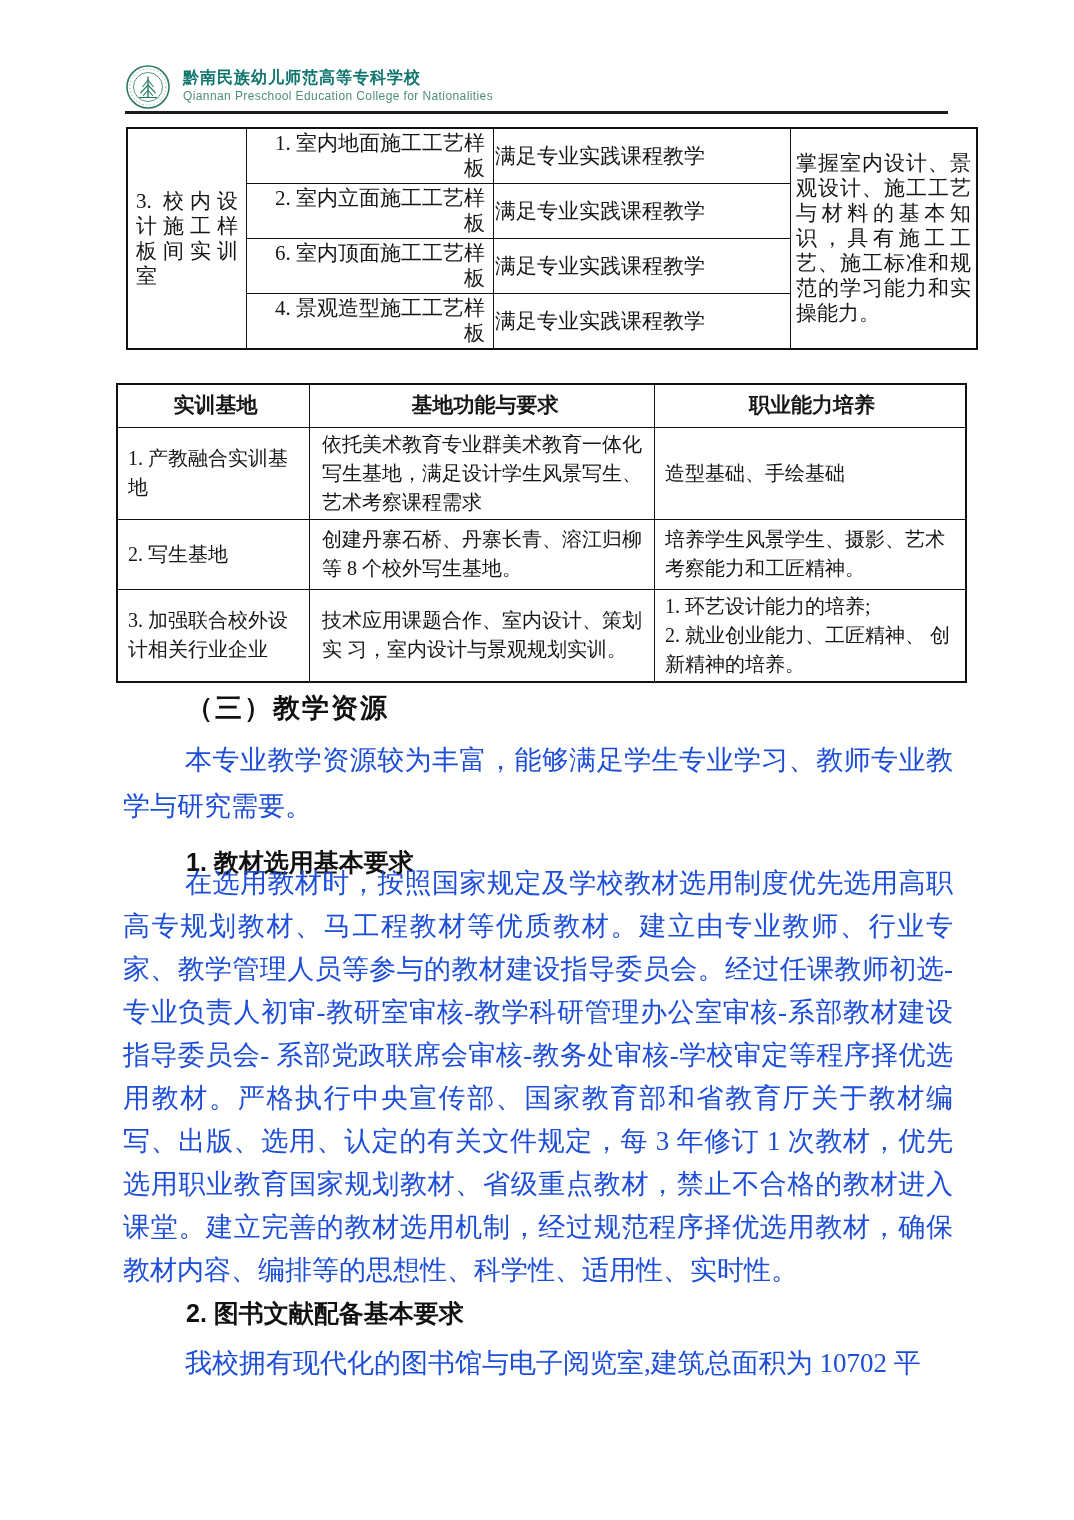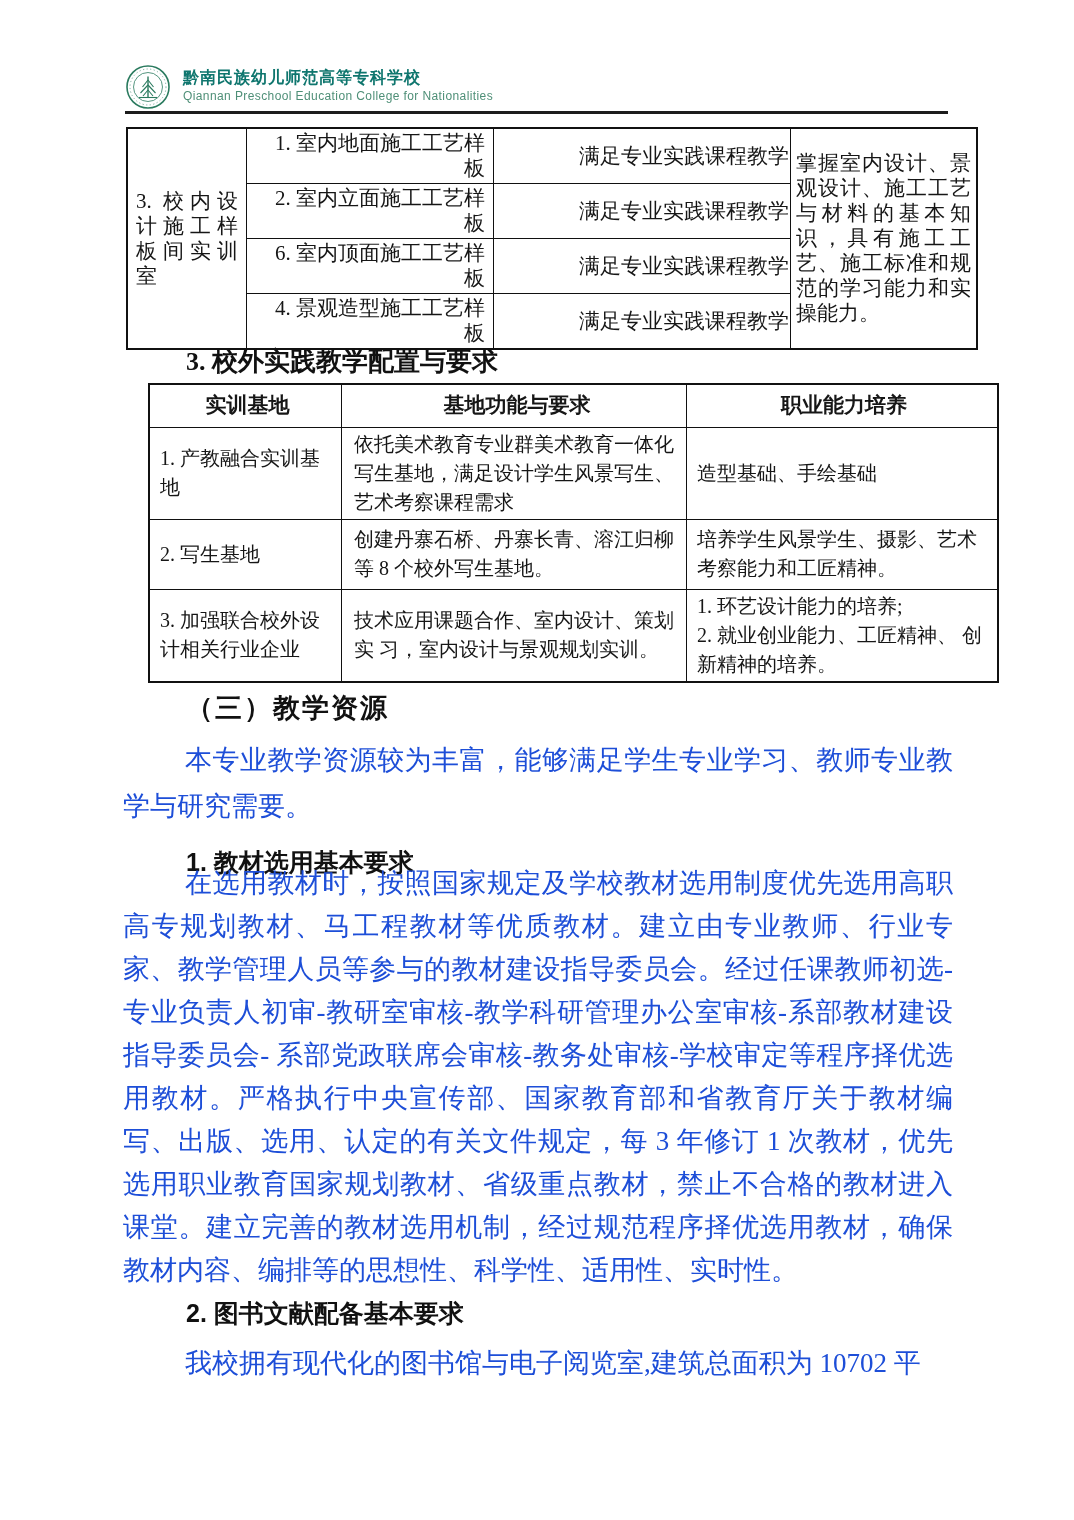--- a/index.html
+++ b/index.html
@@ -27,23 +27,23 @@
   }
   .header-rule{position:absolute;left:125px;top:111px;width:823px;height:3px;background:#1c1c1c;}
   
   table{border-collapse:collapse;table-layout:fixed;}
   td{border:1.5px solid #111;vertical-align:middle;word-break:break-all;}
   .t1{position:absolute;left:126px;top:127px;width:799px;border:2.5px solid #111;}
   .t1 td{font-size:21px;line-height:25px;}
   .t1 tr{height:50px;}
   .t1c1{width:102px;padding:4px 8px;text-align:justify;line-height:28px;}
   .t1c2{width:226px;padding:2px 8px 2px 12px;text-align:right;}
-  .t1c3{width:294px;text-align:right;}
+  .t1c3{width:294px;text-align:left;}
   .t1c4{width:175px;padding:4px 5px;line-height:27px;text-align:justify;border-radius:7px;}
-  .t2{position:absolute;left:148px;top:383px;width:795px;border:2.5px solid #111;}
+  .t2{position:absolute;left:116px;top:383px;width:795px;border:2.5px solid #111;}
   .t2 td{font-size:20px;line-height:29px;}
   .t2 .t2hr{height:43px;}
   .t2 .t2hr td{font-weight:bold;text-align:center;font-size:21px;}
   .t2 .r1{height:90px;}
   .t2 .r2{height:70px;}
   .t2 .r3{height:87px;}
   .t2c1{width:175px;padding:2px 6px 2px 10px;}
   .t2c2{width:326px;padding:2px 6px 2px 12px;}
   .t2c3{width:294px;padding:2px 6px 2px 10px;}
   
@@ -106,21 +106,20 @@
       <td class="t1c2">6. 室内顶面施工工艺样板</td>
       <td class="t1c3">满足专业实践课程教学</td>
     </tr>
     <tr>
       <td class="t1c2">4. 景观造型施工工艺样板</td>
       <td class="t1c3">满足专业实践课程教学</td>
     </tr>
   </tbody>
     </table>
 
-  <div class="h-serif-bold h-offcampus">3. 校外实践教学配置与要求</div>
 
   <table class="t2">
     <tbody>
         <tr class="t2hr">
       <td class="t2c1">实训基地</td>
       <td class="t2c2">基地功能与要求</td>
       <td class="t2c3">职业能力培养</td>
     </tr>
     <tr class="r1">
       <td class="t2c1">1. 产教融合实训基地</td>

